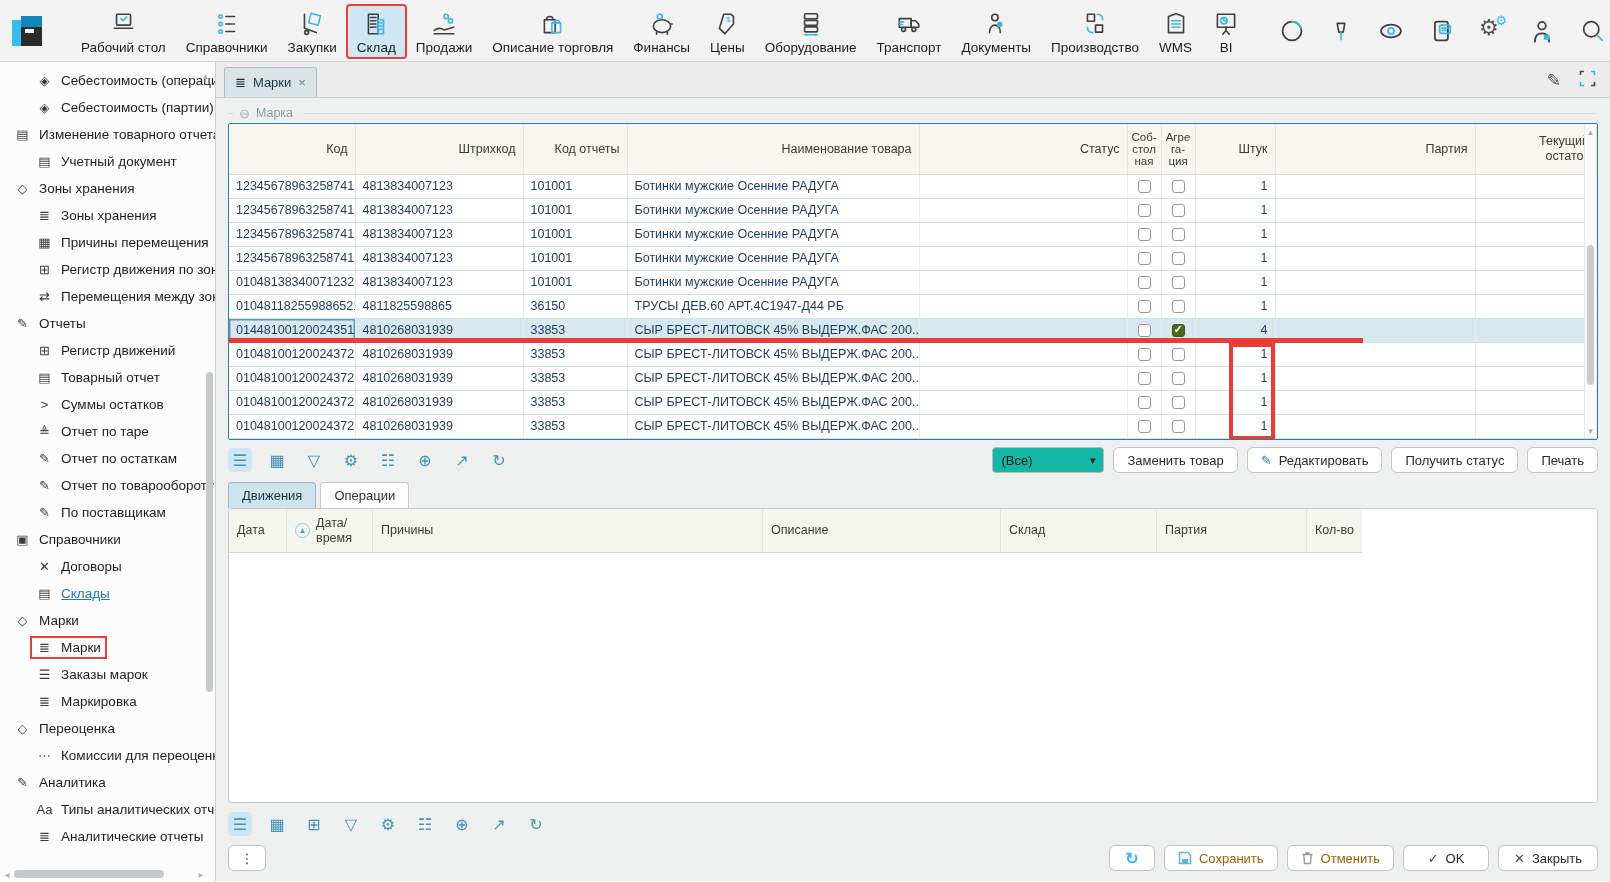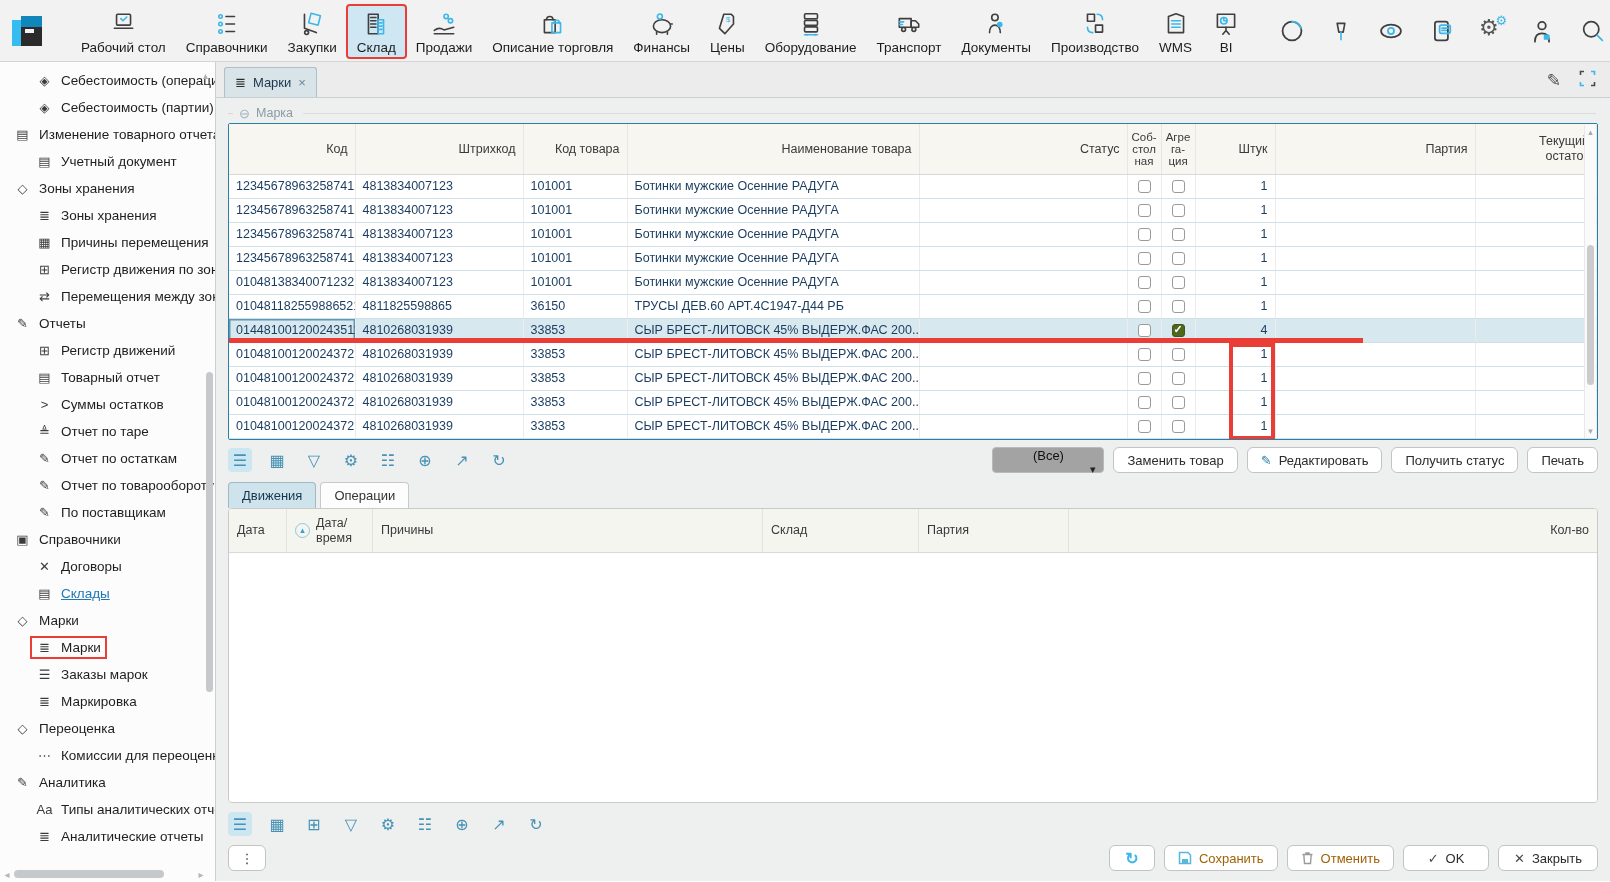--- a/index.html
+++ b/index.html
@@ -84,33 +84,33 @@
   .ann{position:absolute;z-index:9;pointer-events:none;}
   .ann-line{left:0;top:214px;width:1134px;height:5px;background:var(--red);}
   .ann-rect{left:1000px;top:219px;width:46px;height:97px;border:4px solid var(--red);}
 
   
   .actionrow{display:flex;align-items:center;margin-top:6px;height:28px;}
   .icobar{display:flex;align-items:center;gap:13px;}
   .tico{font-size:16px;color:#4792b5;width:24px;height:24px;display:inline-flex;align-items:center;justify-content:center;border-radius:4px;cursor:pointer;}
   .tico.active{background:#cde7f2;}
   .actions{margin-left:auto;display:flex;align-items:center;gap:9px;}
-  .selectbox{width:112px;height:26px;background:#a3a3a3;border:1px solid #b9b9b9;border-radius:4px;display:flex;align-items:center;padding:0 8px;font-size:13px;color:#111;flex-direction:column;}
+  .selectbox{width:112px;height:26px;background:#14b8a6;border:1px solid #b9b9b9;border-radius:4px;display:flex;align-items:center;padding:0 8px;font-size:13px;color:#111;}
   .selectbox .chev{margin-left:auto;font-size:11px;color:#222;}
   .btn{height:26px;background:#fff;border:1px solid #c3c3c3;border-radius:6px;display:inline-flex;align-items:center;gap:7px;padding:0 13px;font-size:13px;color:#2b2b2b;cursor:pointer;white-space:nowrap;}
   .btn .bicon{font-size:13px;color:var(--teal);}
   .btn.disabled{color:#a16207;}
 
   
   .subtabs{display:flex;gap:4px;margin-top:8px;}
   .subtab{height:26px;display:flex;align-items:center;padding:0 13px;font-size:13px;border:1px solid #c9c9c9;border-bottom:none;border-radius:4px 4px 0 0;background:#fdfdfd;color:#333;cursor:pointer;}
   .subtab.active{background:#cfe3ec;border-color:#9fb8c2;color:#17344e;}
 
   
-  .lowertable{border:1px solid #c9c9c9;border-radius:4px;background:#fff;display:flex;flex-direction:column;flex:1;min-height:120px;overflow:hidden;}
+  .lowertable{border:1px solid #c9c9c9;border-radius:4px;background:#fff;display:flex;flex-direction:row;flex:1;min-height:120px;overflow:hidden;}
   .lheader{display:flex;background:#f5f5f0;border-bottom:1px solid #d9d9d9;height:44px;flex:0 0 auto;}
   .lh{padding:4px 8px;font-size:12.5px;color:#3a3a3a;border-right:1px solid #e2e2de;display:flex;align-items:center;gap:6px;white-space:pre-line;line-height:1.15;}
   .lh.num{justify-content:flex-end;border-right:none;}
   .sorticon{width:15px;height:15px;border:1.5px solid #8fc6e0;border-radius:50%;color:#3da0cc;font-size:9px;display:inline-flex;align-items:center;justify-content:center;flex:0 0 auto;}
   .lbody{flex:1;background:#fff;}
 
   .ltoolbar{margin-top:7px;height:28px;display:flex;align-items:center;}
   .bottomrow{margin-top:5px;height:30px;display:flex;align-items:center;}
   .morebtn{width:38px;height:26px;background:#fff;border:1px solid #c3c3c3;border-radius:6px;font-size:13px;display:flex;align-items:center;justify-content:center;color:#333;}
   .footbtns{margin-left:auto;display:flex;align-items:center;gap:9px;}
@@ -582,21 +582,21 @@
                 <col style="width:34px">
                 <col style="width:34px">
                 <col style="width:80px">
                 <col style="width:200px">
                 <col>
             </colgroup>
             <thead>
               <tr>
                 <th>Код</th>
                 <th>Штрихкод</th>
-                <th>Код товара</th>
+                <th>Код отчеты</th>
                 <th>Наименование товара</th>
                 <th>Статус</th>
                 <th class="cb-col">Соб-
 стол
 ная</th>
                 <th class="cb-col">Агре
 га-
 ция</th>
                 <th class="num">Штук</th>
                 <th>Партия</th>
@@ -807,20 +807,21 @@
               <span>Операции</span>
             </div>
         </div>
 
         <div class="lowertable">
           <div class="lheader">
             <div class="lh" style="width:58px"><span>Дата</span></div>
             <div class="lh" style="width:86px"><span class="sorticon">▴</span><span>Дата/
 время</span></div>
             <div class="lh" style="width:390px"><span>Причины</span></div>
+            <div class="lh" style="width:238px"><span>Описание</span></div>
             <div class="lh" style="width:156px"><span>Склад</span></div>
             <div class="lh" style="width:150px"><span>Партия</span></div>
             <div class="lh num" style="flex:1"><span>Кол-во</span></div>
           </div>
           <div class="lbody"></div>
         </div>
 
         <div class="ltoolbar">
           <div class="icobar">
 

